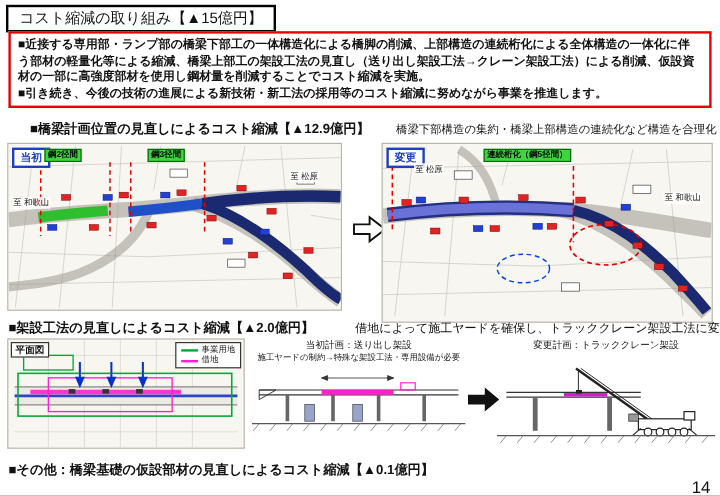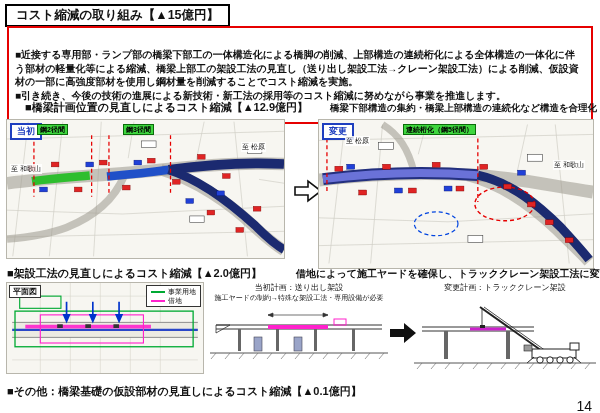--- a/index.html
+++ b/index.html
@@ -3,29 +3,29 @@
 <meta charset="utf-8">
 <style>
   * { margin:0; padding:0; box-sizing:border-box; }
   html,body { background:#9a9a9a; }
   .slide {
     position:relative; width:600px; height:413px; background:#ffffff;
     overflow:hidden; font-family:"Liberation Sans","DejaVu Sans",sans-serif; color:#111;
   }
   .abs { position:absolute; }
   .title-box {
-    left:5px; top:4px; border:2px solid #000; font-size:12.5px; font-weight:bold;
+    left:5px; top:4px; border:2px solid #000; font-size:12.5px; font-weight:normal;
     padding:1px 9px; background:#fff; white-space:nowrap;
   }
   .summary {
     left:7px; top:26px; width:586px; border:2.5px solid var(--accent_red,#e60000);
-    padding:20px 6px; font-size:10px; font-weight:bold; line-height:1.36; background:#fff;
+    padding:3px 6px; font-size:10px; font-weight:bold; line-height:1.36; background:#fff;
   }
   .sec-head { font-size:11px; font-weight:bold; white-space:nowrap; }
-  .sec-note { font-weight:bold; white-space:nowrap; }
+  .sec-note { font-weight:normal; white-space:nowrap; }
   .map-panel { border:1px solid #b8b6ac; background:#f7f6f1; overflow:hidden; }
   .map-svg { display:block; width:100%; height:100%; }
   .map-tag {
     position:absolute; left:3px; top:3px; border:2px solid var(--tag_blue,#1f3fbf);
     color:var(--tag_blue,#1f3fbf); background:#fff; font-size:9px; font-weight:bold;
     padding:0 5px; line-height:13px;
   }
   .span-label {
     position:absolute; background:var(--highlight_green,#3ed63e); border:1px solid #0a6b0a;
     color:#000; font-size:7px; font-weight:bold; padding:0 2px; line-height:9px; white-space:nowrap;

